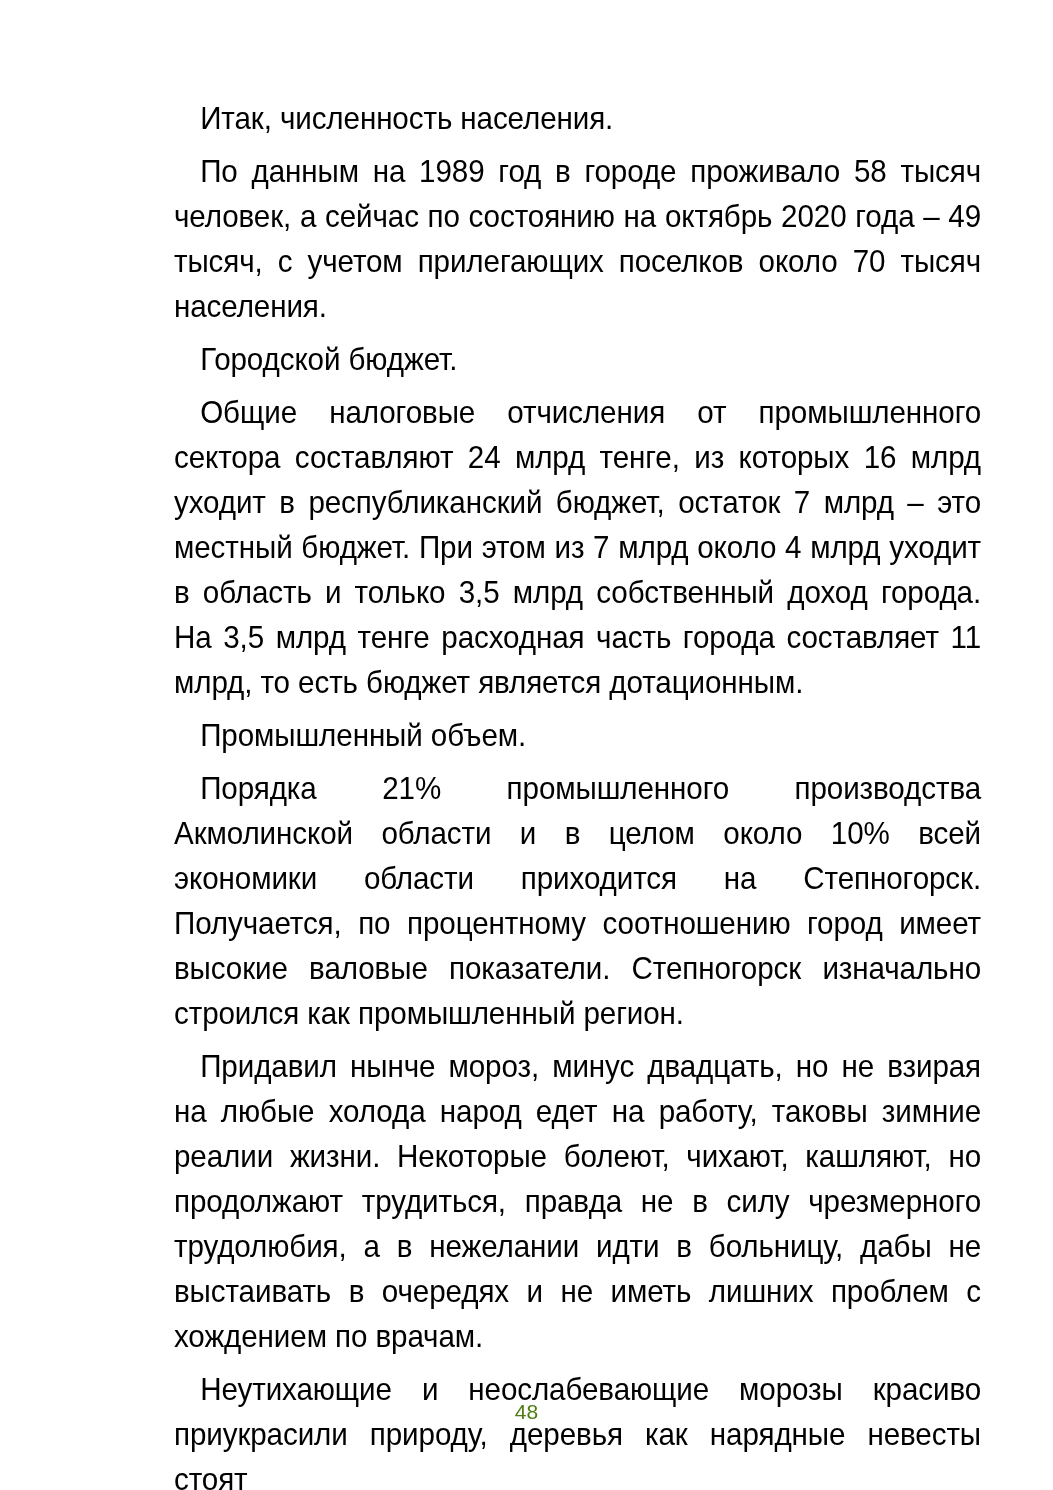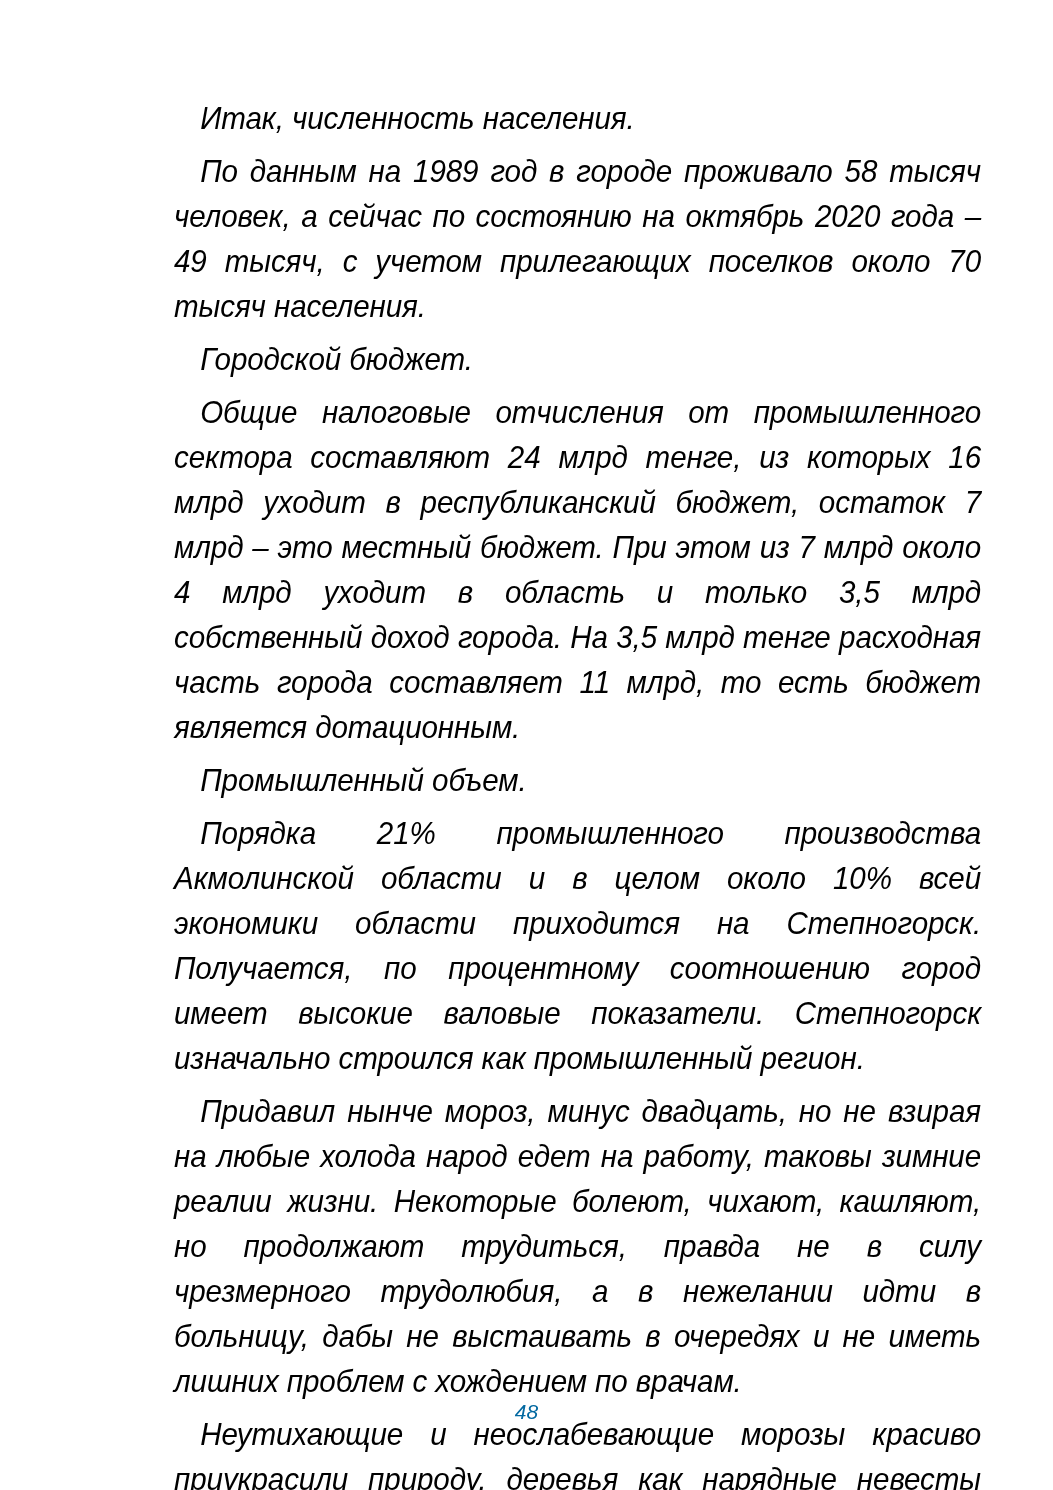--- a/index.html
+++ b/index.html
@@ -10,21 +10,20 @@
   }
 
   .page {
     position: relative;
     width: 1002px;
     height: 1490px;
     background: #ffffff;
     margin: 0 auto;
     overflow: hidden;
     box-sizing: border-box;
-    font-style: italic;
   }
 
   .text-block {
     position: absolute;
     left: 148px;
     top: 96px;
     width: 832px;
   }
 
   .para {
@@ -56,21 +55,21 @@
   }
 
   .page-number {
     position: absolute;
     left: 0;
     right: 0;
     top: 1400px;
     text-align: center;
     font-family: "Liberation Sans Narrow", "Liberation Sans", "DejaVu Sans", sans-serif;
     font-size: 21px;
-    color: #0369a1;
+    color: #4d7c0f;
   }
 </style>
 </head>
 <body>
 
 <div class="page">
 
   <div class="text-block">
 
     <p class="para">Итак, численность населения.</p>

